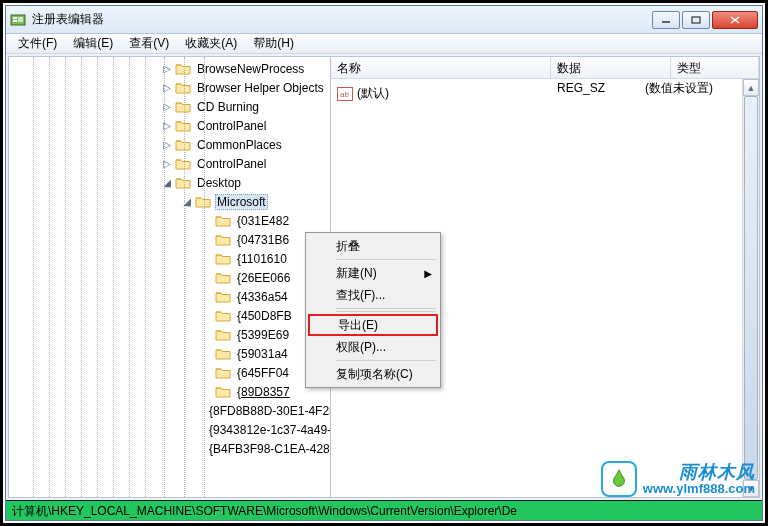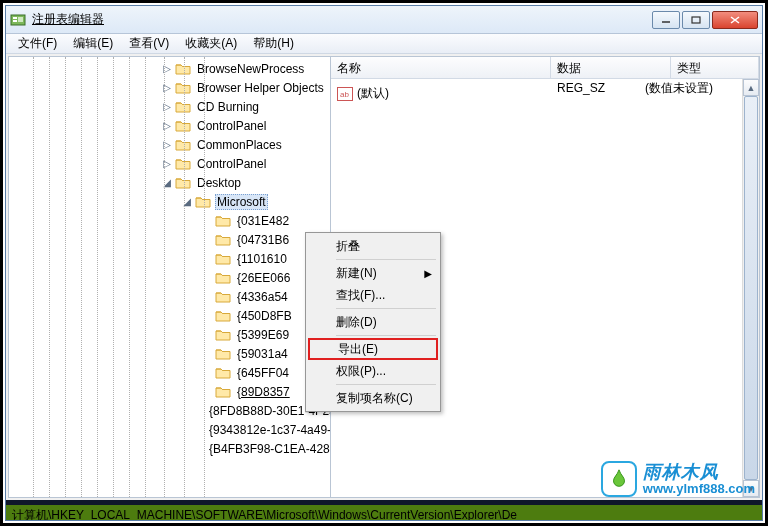--- a/index.html
+++ b/index.html
@@ -1,19 +1,19 @@
 <!DOCTYPE html>
 <html><head>
 <meta charset="utf-8">
 <style>
 * { margin: 0; padding: 0; box-sizing: border-box; font-family: "Microsoft YaHei", "Segoe UI", Tahoma, sans-serif; }
 body { background: #000; width: 768px; height: 526px; overflow: hidden; position: relative; }
 .outer { position: absolute; top: 3px; left: 3px; width: 762px; height: 520px; background: #fff; }
 .window { position: absolute; top: 2px; left: 2px; width: 758px; height: 516px; border: 1px solid #5a7ea8; background: #f0f0f0; display: flex; flex-direction: column; }
-.titlebar { height: 28px; background: linear-gradient(#eef4fb, #dde9f7); display: flex; align-items: center; padding: 0 4px; border-bottom: 1px solid #b6c5d8; text-decoration: underline; }
+.titlebar { height: 28px; background: linear-gradient(#eef4fb, #dde9f7); display: flex; align-items: center; padding: 0 4px; border-bottom: 1px solid #b6c5d8; }
 .titlebar .icon { width: 16px; height: 16px; margin-right: 6px; }
 .titlebar .title { font-size: 12px; color: #000; flex: 1; }
 .winctrls { display: flex; gap: 2px; }
 .winbtn { width: 28px; height: 18px; border: 1px solid #6b8aab; border-radius: 2px; display: flex; align-items: center; justify-content: center; font-size: 10px; background: linear-gradient(#f5f9fd, #d6e4f2); cursor: pointer; }
 .winbtn.close { width: 46px; background: linear-gradient(#f28d7e, #d9442f); color: #fff; border-color: #8a2a1d; }
 .menubar { height: 20px; background: linear-gradient(#fbfcfe, #e9eef6); display: flex; align-items: center; padding: 0 4px; border-bottom: 1px solid #cfd8e4; font-size: 12px; }
 .menuitem { padding: 2px 8px; cursor: pointer; }
 .content { flex: 1; display: flex; background: #fff; border: 1px solid #b9c5d4; margin: 2px; position: relative; }
 .tree { width: 380px; overflow: auto; border-right: 1px solid #b9c5d4; font-size: 12px; position: relative; }
 .treeinner { padding: 2px 0 2px 2px; }
@@ -23,33 +23,33 @@
 .folder { width: 16px; height: 14px; margin-right: 4px; }
 .label { padding: 0 2px; cursor: pointer; }
 .label.selected { background: #d8e6f7; border: 1px dotted #7aa0d0; padding: 0 1px; }
 .listpane { flex: 1; display: flex; flex-direction: column; justify-content: space-between; }
 .listhdr { height: 22px; display: flex; background: linear-gradient(#fdfdfe, #eef1f6); border-bottom: 1px solid #d2dae5; font-size: 12px; }
 .colh { padding: 3px 6px; border-right: 1px solid #d2dae5; cursor: pointer; }
 .rows { flex: 1; font-size: 12px; }
 .row { display: flex; align-items: center; height: 18px; }
 .cell { padding: 0 6px; overflow: hidden; white-space: nowrap; }
 .ab-icon { width: 16px; height: 14px; margin-right: 4px; }
-.statusbar { height: 20px; border-top: 5px solid #0f172a; background: #4d7c0f; font-size: 12px; padding: 2px 6px; overflow: hidden; white-space: nowrap; }
+.statusbar { height: 20px; border-top: 1px solid #0f172a; background: #22c55e; font-size: 12px; padding: 2px 6px; overflow: hidden; white-space: nowrap; }
 .ctxmenu { position: absolute; top: 229px; left: 302px; width: 136px; background: #f0f0f0; border: 1px solid #979797; box-shadow: 2px 2px 4px rgba(0,0,0,.25); font-size: 12px; padding: 2px; z-index: 10; }
 .ctxitem { height: 22px; display: flex; align-items: center; padding: 0 20px 0 28px; cursor: pointer; position: relative; }
 .ctxsep { height: 1px; background: #d0d0d0; margin: 2px 2px 2px 28px; }
 .ctxarrow { position: absolute; right: 6px; font-size: 10px; }
 .highlight { border: 2px solid #e02020; }
 .scrollbar-v { position: absolute; right: 0; top: 22px; bottom: 0; width: 17px; background: #f0f0f0; border-left: 1px solid #dcdcdc; }
 .sb-btn { height: 17px; background: linear-gradient(#fcfcfd,#e6ebf2); border: 1px solid #b7c3d3; display:flex; align-items:center; justify-content:center; font-size:9px; color:#5a6b80; cursor:pointer; }
 .sb-track { position:absolute; top:17px; bottom:17px; left:0; right:0; }
 .sb-thumb { position:absolute; left:1px; right:1px; background: linear-gradient(#e9eff7,#c9d7e8); border:1px solid #9db3cd; border-radius:2px; cursor:pointer; }
 .watermark { position: absolute; right: 10px; bottom: 26px; display: flex; align-items: center; gap: 6px; z-index: 5; }
 .wm-logo { width: 36px; height: 36px; border-radius: 8px; background: #fff; border: 2px solid #2aa7e0; display:flex; align-items:center; justify-content:center; }
-.wm-text { display:flex; flex-direction:column; line-height:1.05; }
+.wm-text { display:flex; flex-direction:column; line-height:1.05;align-items:flex-end; }
 .wm-cn { font-size: 18px; font-weight: bold; color: #1a8fd4; font-style: italic; letter-spacing: 1px; }
 .wm-url { font-size: 13px; font-weight: bold; color: #1a8fd4; }
 .treelines { position:absolute; top:0; left:0; bottom:0; pointer-events:none; }
 .vline { position:absolute; top:0; bottom:0; width:0; border-left:1px dotted #b0b0b0; }
 </style>
 </head>
 <body>
 
 <div class="outer">
 <div class="window">
@@ -314,23 +314,20 @@
       </div>
       <div class="ctxsep"></div>
       <div class="ctxitem">
         <span>新建(N)</span>
         <span class="ctxarrow">▶</span>
       </div>
       <div class="ctxitem">
         <span>查找(F)...</span>
       </div>
       <div class="ctxsep"></div>
-      <div class="ctxitem">
-        <span>删除(D)</span>
-      </div>
       <div class="ctxsep"></div>
       <div class="ctxitem highlight">
         <span>导出(E)</span>
       </div>
       <div class="ctxitem">
         <span>权限(P)...</span>
       </div>
       <div class="ctxsep"></div>
       <div class="ctxitem">
         <span>复制项名称(C)</span>

